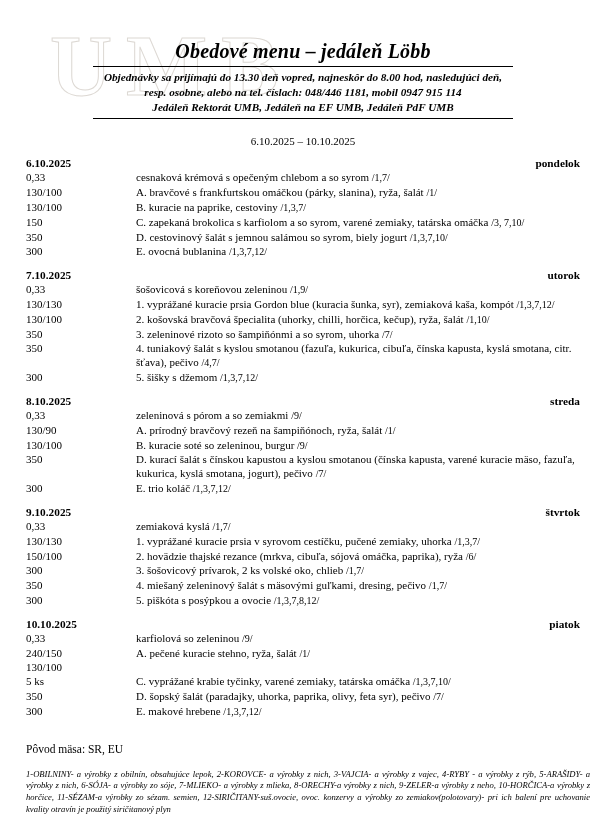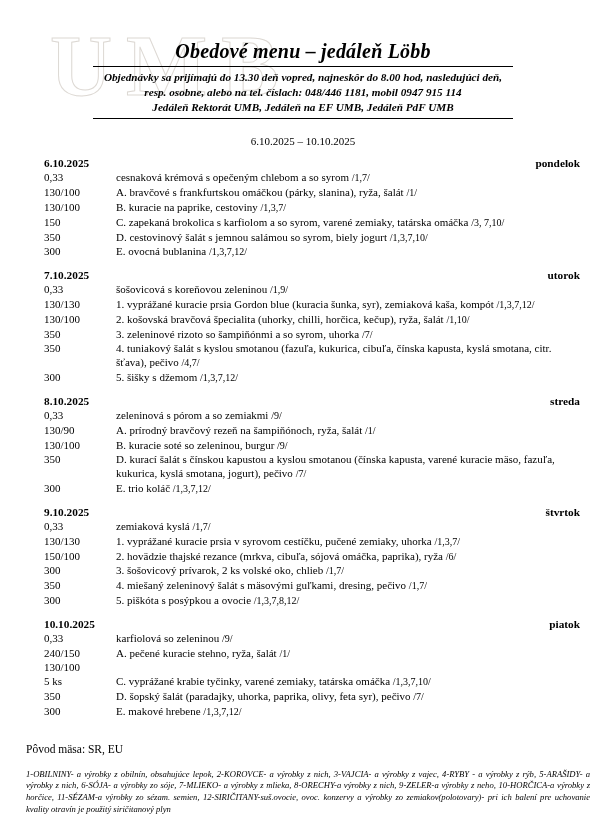--- a/index.html
+++ b/index.html
@@ -72,21 +72,21 @@
     position: relative;
     z-index: 2;
   }
   .date-range {
     text-align: center;
     font-size: 11px;
     margin-top: 16px;
     margin-bottom: 10px;
   }
   .content {
-    padding: 0 26px 0 44px;
+    padding: 0 26px 0 26px;
     box-sizing: border-box;
   }
   .day-block {
     margin-bottom: 10px;
   }
   .day-head {
     display: flex;
     font-weight: bold;
     font-size: 11.3px;
     margin-bottom: 1px;
@@ -97,20 +97,21 @@
   }
   .day-head .d-name {
     flex: 1;
     text-align: right;
   }
   .row {
     display: flex;
     font-size: 11px;
     line-height: 1.28;
     margin-bottom: 0px;
+    gap: 38px;
   }
   .row .price {
     width: 72px;
     flex: 0 0 72px;
   }
   .row .desc {
     flex: 1;
     padding-right: 4px;
   }
   .row .desc .alg {

